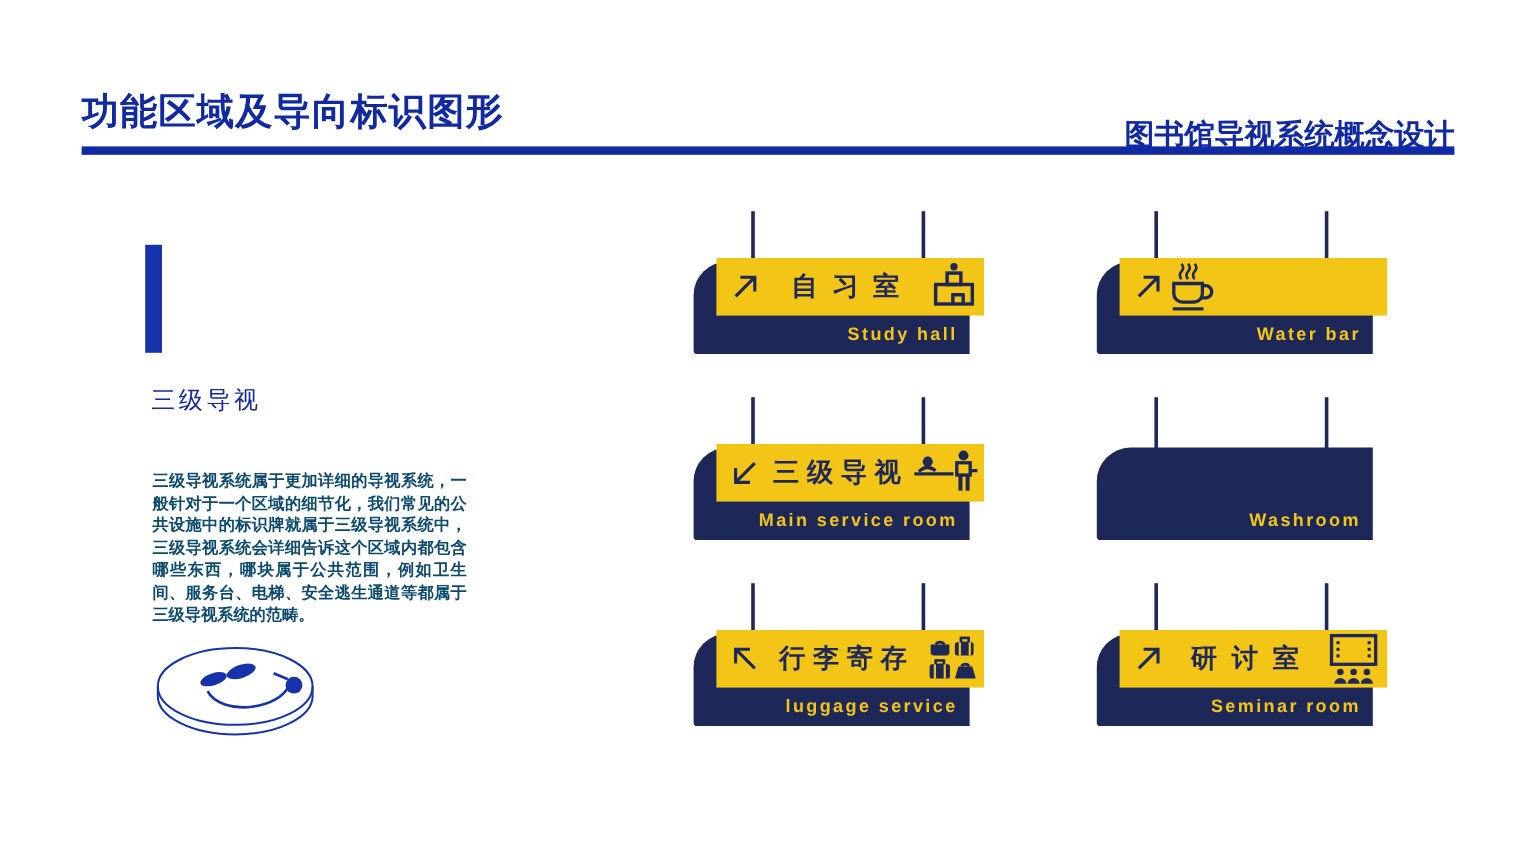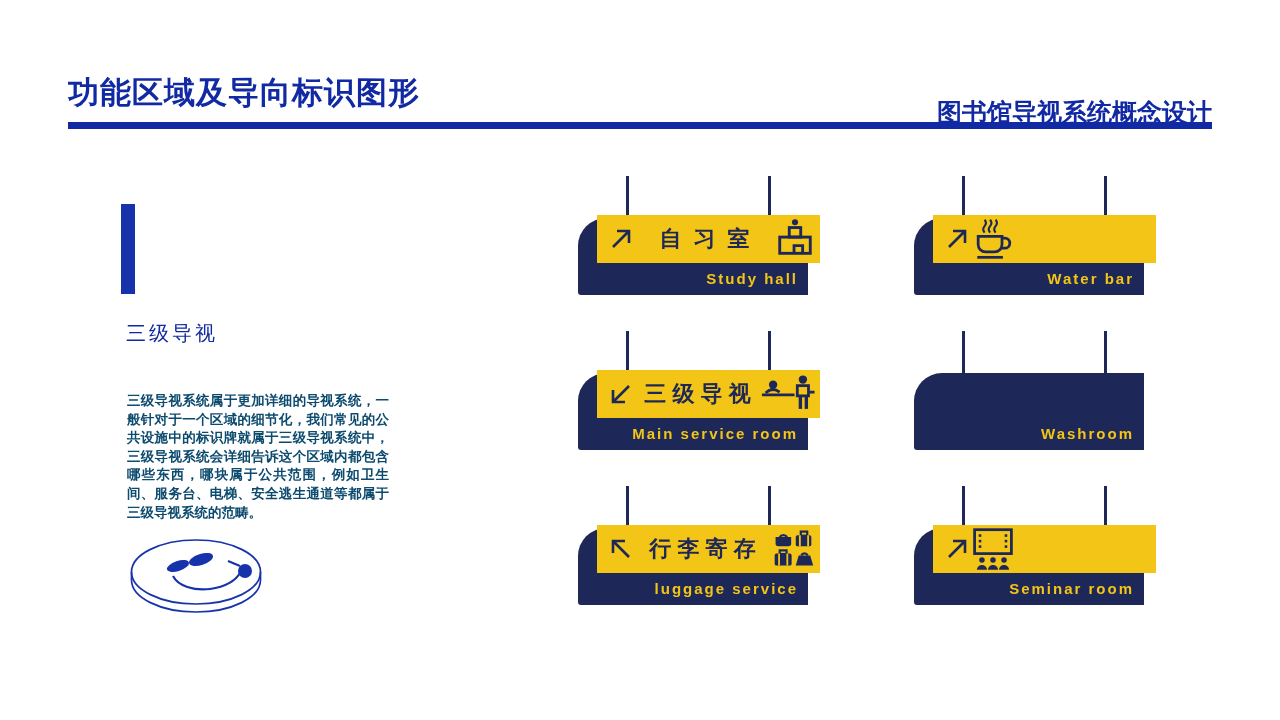--- a/index.html
+++ b/index.html
@@ -204,20 +204,21 @@
     <div class="pole pole-r"></div>
     <div class="navy">
       <div class="en">Seminar room</div>
     </div>
     <div class="band">
       <span class="arrow a-ur">
         <svg width="26" height="26" viewBox="0 0 26 26">
             <path class="ic" d="M5 21 L21 5 M9 5 H21 V17" fill="none" stroke-width="2.6"></path>
           </svg>
       </span>
+      <span class="zh zh3">研讨室</span>
       <span class="picto">
         <svg width="46" height="46" viewBox="0 0 50 50">
           <rect class="ic" x="5" y="4" width="40" height="26" fill="none" stroke-width="3"></rect>
           <g fill="#1e2858">
             <rect x="9.5" y="9" width="2.8" height="2.8"></rect>
               <rect x="9.5" y="15" width="2.8" height="2.8"></rect>
               <rect x="9.5" y="21" width="2.8" height="2.8"></rect>
             <rect x="37.7" y="9" width="2.8" height="2.8"></rect>
               <rect x="37.7" y="15" width="2.8" height="2.8"></rect>
               <rect x="37.7" y="21" width="2.8" height="2.8"></rect>

